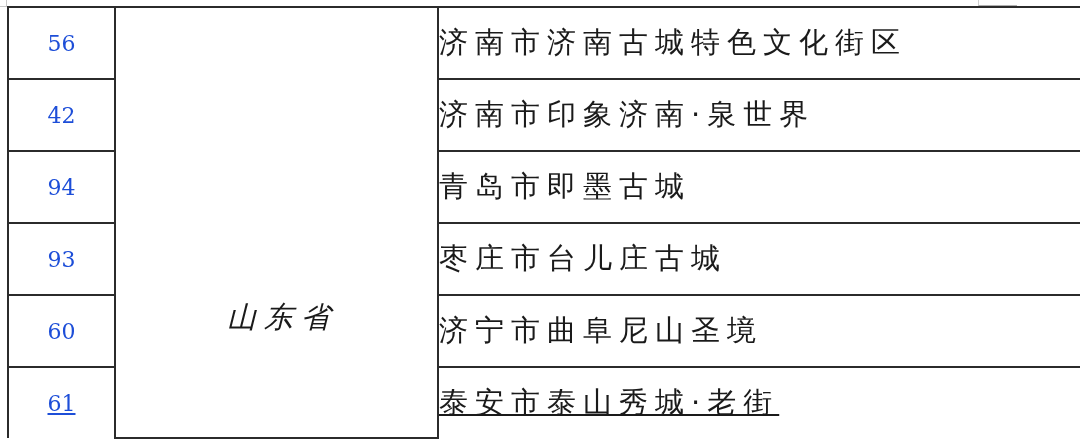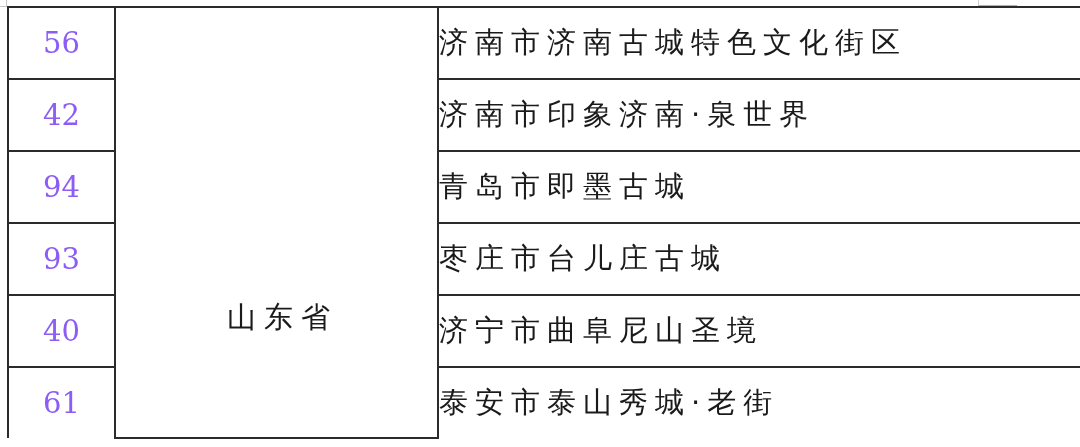--- a/index.html
+++ b/index.html
@@ -45,40 +45,42 @@
     width: 1090px;
   }
   table.grid td {
     border: 2px solid #2b2b2b;
     padding: 0;
     height: 70px;
     vertical-align: middle;
   }
   table.grid tr:last-child td {
     border-bottom: none;
+    text-decoration: underline;
   }
   td.num {
     width: 105px;
     text-align: center;
     font-family: "DejaVu Serif", serif;
-    font-size: 29px;
-    color: #8b5cf6;
+    font-size: 22px;
+    color: #1d4ed8;
   }
   td.province {
     width: 321px;
     text-align: center;
     vertical-align: top;
     padding-top: 0;
     font-size: 29px;
     letter-spacing: 8px;
   }
   td.province .prov-text {
     display: block;
     margin-top: 190px;
     padding-left: 12px;
+    font-style: italic;
   }
   td.name {
     text-align: left;
     padding-left: 14px;
     font-size: 29px;
     letter-spacing: 7px;
     white-space: nowrap;
   }
 </style>
 </head>
@@ -103,21 +105,21 @@
       </tr>
       <tr>
         <td class="num">94</td>
         <td class="name">青岛市即墨古城</td>
       </tr>
       <tr>
         <td class="num">93</td>
         <td class="name">枣庄市台儿庄古城</td>
       </tr>
       <tr>
-        <td class="num">40</td>
+        <td class="num">60</td>
         <td class="name">济宁市曲阜尼山圣境</td>
       </tr>
       <tr>
         <td class="num">61</td>
         <td class="name">泰安市泰山秀城·老街</td>
       </tr>
     </tbody>
   </table>
 </div>
 

